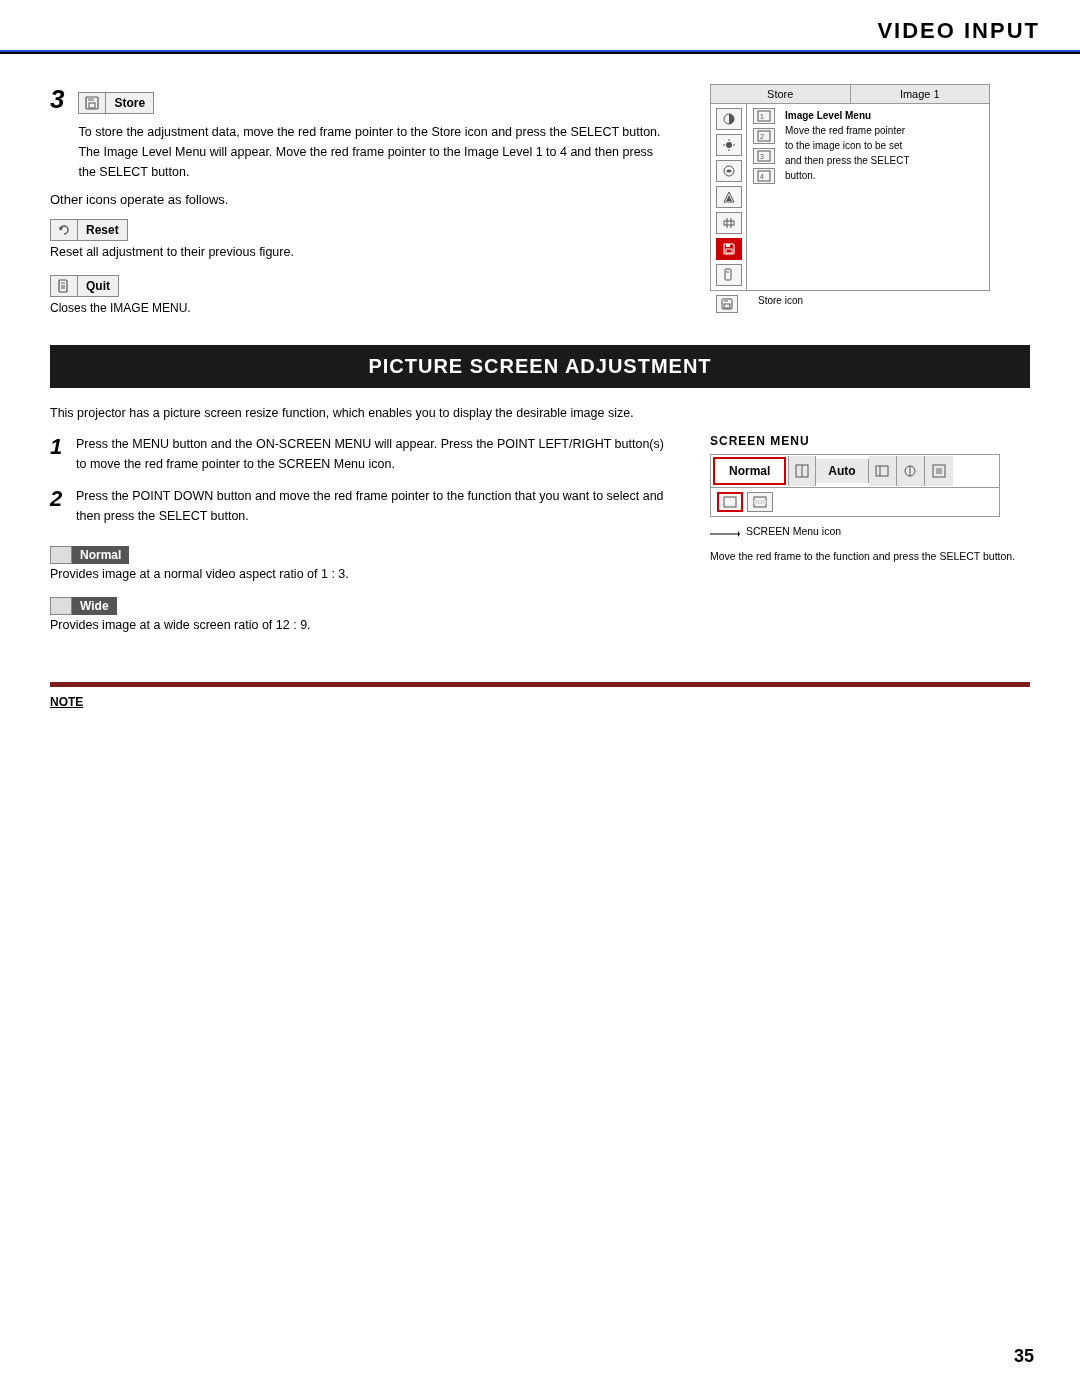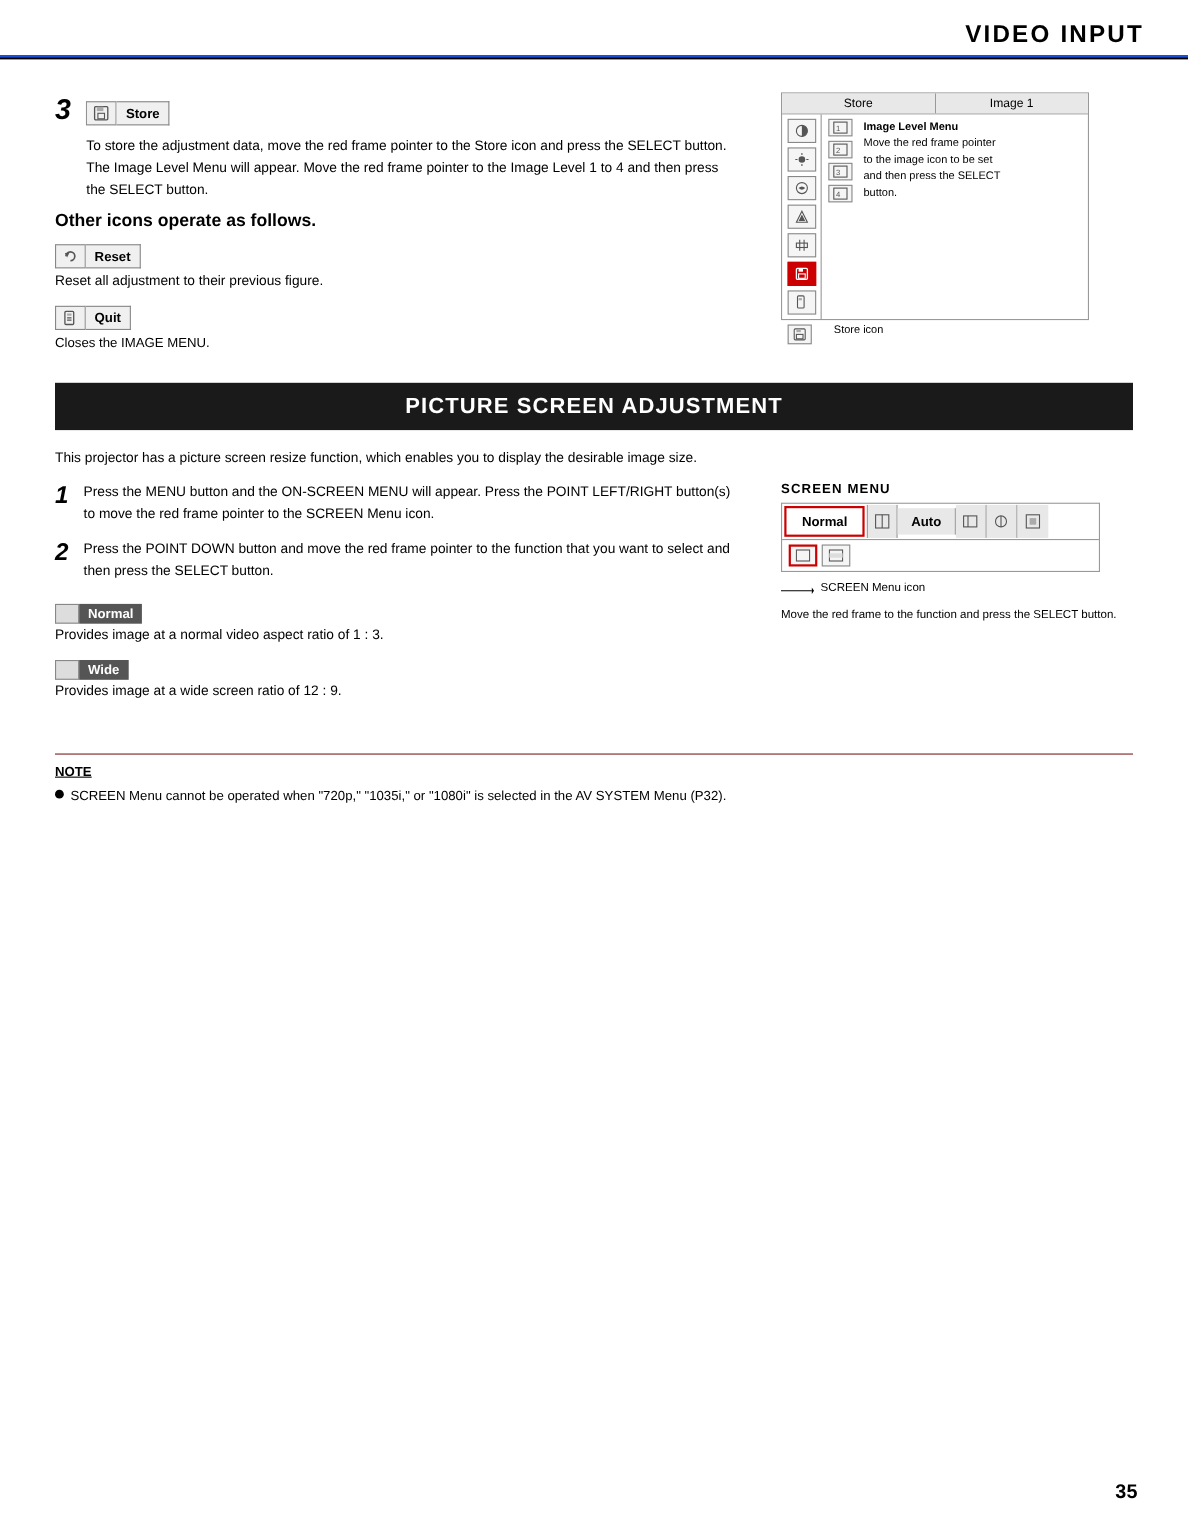--- a/index.html
+++ b/index.html
@@ -243,21 +243,21 @@
       display: inline-flex;
       align-items: center;
       padding: 0 8px;
       font-size: 12px;
       font-weight: bold;
     }
 
     
     .note-section {
       margin-top: 50px;
-      border-top: 1px solid #7f1d1d;
+      border-top: 5px solid #7f1d1d;
       padding-top: 8px;
     }
     .note-title {
       font-weight: bold;
       font-size: 12px;
       text-decoration: underline;
       margin-bottom: 6px;
     }
     .note-item {
       display: flex;
@@ -319,21 +319,21 @@
                   <rect x="4" y="2" width="6" height="4" fill="#aaa"></rect>
                   <rect x="5" y="8" width="6" height="5" fill="none" stroke="#555" stroke-width="1"></rect>
                 </svg>
             </span>
             <span class="label-box">Store</span>
           </div>
           <p style="font-size:12.5px; line-height:1.6; margin-top:4px;">To store the adjustment data, move the red frame pointer to the Store icon and press the SELECT button.  The Image Level Menu will appear.  Move the red frame pointer to the Image Level 1 to 4 and then press the SELECT button.</p>
         </div>
       </div>
 
-      <p style="margin: 10px 0 4px 0; font-size:16px;font-weight:bold;">Other icons operate as follows.</p>
+      <p style="margin: 10px 0 4px 0; font-size:13px;">Other icons operate as follows.</p>
 
       
       <div class="icon-label">
         <span class="icon-box">
           <svg width="16" height="16" viewBox="0 0 16 16">
               <path d="M4 8 A4 4 0 1 1 8 12" fill="none" stroke="#555" stroke-width="1.5"></path>
               <polygon points="3,5 5,9 7,5" fill="#555"></polygon>
             </svg>
         </span>
         <span class="label-box">Reset</span>
@@ -577,21 +577,17 @@
             </svg>
           <span>SCREEN Menu icon</span>
         </div>
         <p style="font-size:10.5px; line-height:1.5;">Move the red frame to the function and press the SELECT button.</p>
       </div>
     </div>
   </div>
 
   <div class="note-section">
     <p class="note-title">NOTE</p>
-    <div class="note-item">
-      <div class="bullet-circle"></div>
-      <span>SCREEN Menu cannot be operated when "720p," "1035i," or "1080i" is selected in the AV SYSTEM Menu (P32).</span>
-    </div>
   </div>
 
 </div>
 
 <div class="page-number">35</div>
 
 </body></html>

